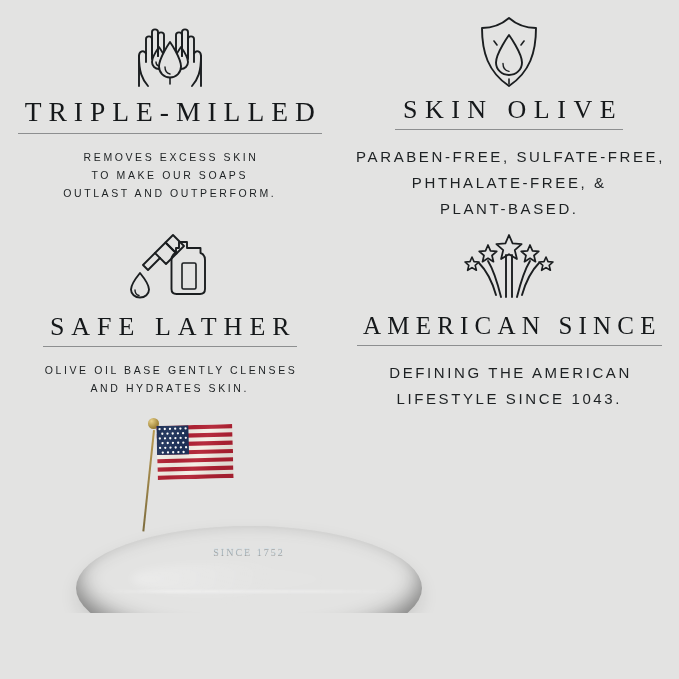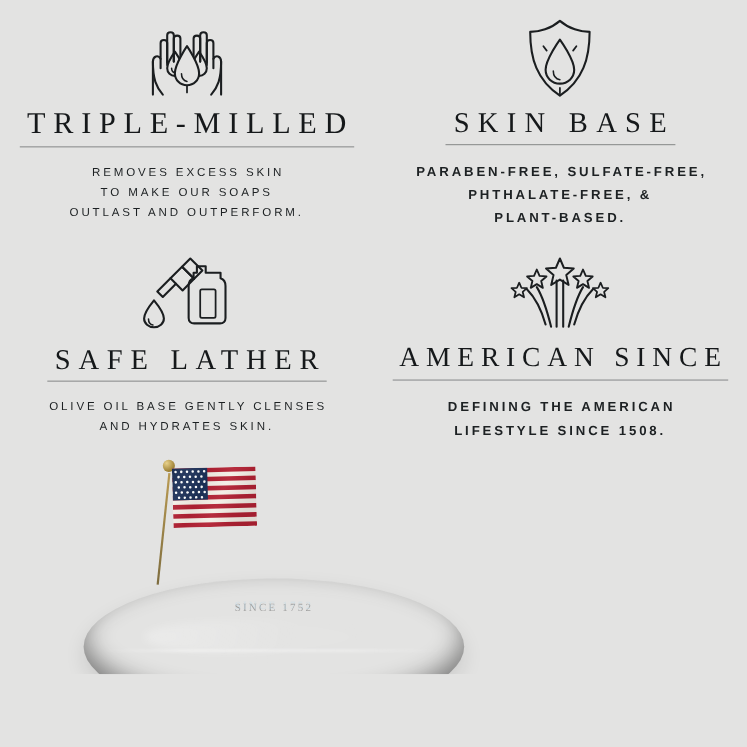--- a/index.html
+++ b/index.html
@@ -66,21 +66,21 @@
     white-space: pre-line;
   }
 
   
   .f-triple  .feature-title { font-size: 27.5px; letter-spacing: 7px; text-indent: 7px; }
   .f-skin    .feature-title { font-size: 26px;   letter-spacing: 7.5px; text-indent: 7.5px; }
   .f-rich    .feature-title { font-size: 26px;   letter-spacing: 7px; text-indent: 7px; }
   .f-amer    .feature-title { font-size: 25px;   letter-spacing: 6.2px; text-indent: 6.2px; }
 
   .f-skin .feature-sub,
-  .f-amer .feature-sub { font-size: 12px; font-weight: bold; }
+  .f-amer .feature-sub { font-size: 15px; }
 
   
   .photo {
     position: absolute;
     left: 0;
     top: 404px;
     width: 679px;
     height: 275px;
     overflow: hidden;
   }
@@ -253,21 +253,21 @@
       <div class="feature-icon">
         <svg width="70" height="76" viewBox="0 0 70 76" fill="none" stroke="#1b1e20" stroke-width="1.9" stroke-linecap="round" stroke-linejoin="round">
           <path d="M35 4 C27 11 16 14 8 14 C8 38 14 58 35 72 C56 58 62 38 62 14 C54 14 43 11 35 4 Z"></path>
           <path d="M35 21 C35 21 22 39 22 48.5 C22 55.6 27.8 61 35 61 C42.2 61 48 55.6 48 48.5 C48 39 35 21 35 21 Z"></path>
           <path d="M29 49.5 C29 54 31.6 56.8 35 57.4" stroke-width="1.4"></path>
           <path d="M20 27 L23 31" stroke-width="1.6"></path>
           <path d="M50 27 L47 31" stroke-width="1.6"></path>
           <path d="M35 65 L35 70" stroke-width="1.6"></path>
         </svg>
       </div>
-      <div class="feature-title">SKIN BASE</div>
+      <div class="feature-title">SKIN OLIVE</div>
       <div class="feature-sub">PARABEN-FREE, SULFATE-FREE,
 PHTHALATE-FREE, &amp;
 PLANT-BASED.</div>
     </div>
 
     <div class="feature f-rich">
       <div class="feature-icon">
         <svg width="96" height="70" viewBox="0 0 96 70" fill="none" stroke="#1b1e20" stroke-width="1.9" stroke-linecap="round" stroke-linejoin="round">
 
           <path d="M51 2 L62 13 L54.5 20.5 L43.5 9.5 Z"></path>
@@ -301,21 +301,21 @@
 
           <path d="M46 2 L49.6 10.4 L58.6 11.1 L51.8 17.1 L53.9 26 L46 21.2 L38.1 26 L40.2 17.1 L33.4 11.1 L42.4 10.4 Z" stroke-width="1.8"></path>
           <path d="M25 12 L27.5 17.8 L33.8 18.3 L29 22.5 L30.5 28.7 L25 25.3 L19.5 28.7 L21 22.5 L16.2 18.3 L22.5 17.8 Z" stroke-width="1.7"></path>
           <path d="M67 12 L69.5 17.8 L75.8 18.3 L71 22.5 L72.5 28.7 L67 25.3 L61.5 28.7 L63 22.5 L58.2 18.3 L64.5 17.8 Z" stroke-width="1.7"></path>
           <path d="M9 24 L11 28.6 L16 29 L12.2 32.4 L13.4 37.3 L9 34.6 L4.6 37.3 L5.8 32.4 L2 29 L7 28.6 Z" stroke-width="1.6"></path>
           <path d="M83 24 L85 28.6 L90 29 L86.2 32.4 L87.4 37.3 L83 34.6 L78.6 37.3 L79.8 32.4 L76 29 L81 28.6 Z" stroke-width="1.6"></path>
         </svg>
       </div>
       <div class="feature-title">AMERICAN SINCE</div>
       <div class="feature-sub">DEFINING THE AMERICAN
-LIFESTYLE SINCE 1508.</div>
+LIFESTYLE SINCE 1043.</div>
     </div>
 
   </div>
 
   <div class="photo">
 
     <div class="flag-pole"></div>
     <div class="flag-finial"></div>
     <div class="flag">
       <svg viewBox="0 0 76 54" preserveAspectRatio="none">

